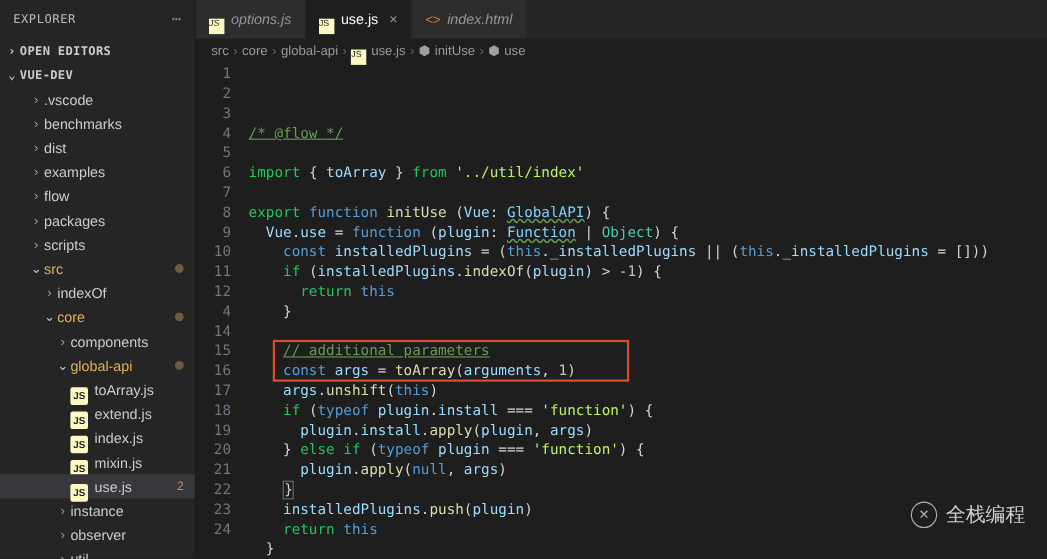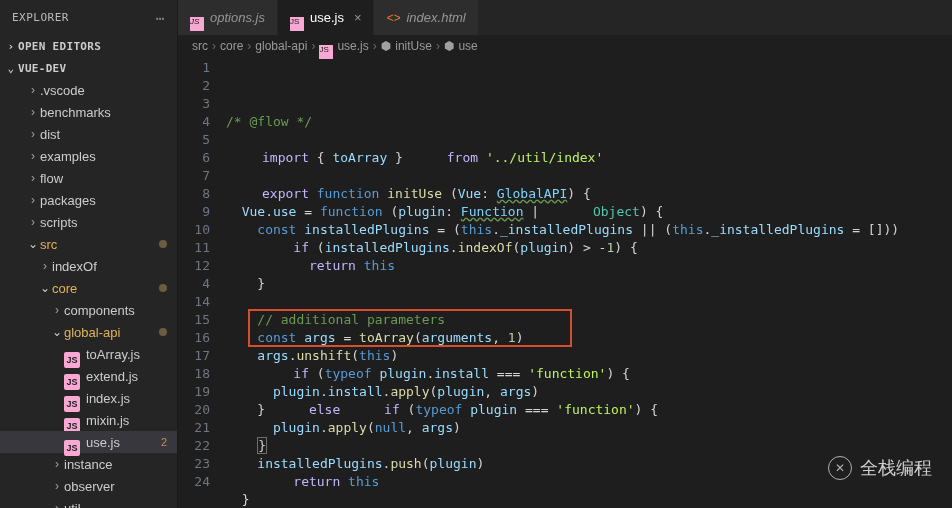--- a/index.html
+++ b/index.html
@@ -66,21 +66,21 @@
 .tree-item.indent2 { padding-left: 38px; }
 .tree-item.indent3 { padding-left: 50px; }
 .tree-item.open > .chev { color: #cccccc; }
 .tree-item.folder-accent { color: #e0b35a; }
 .tree-item.file .chev { visibility: hidden; }
 .tree-item .fi {
   width: 16px; height: 16px; margin-right: 6px;
   display: inline-flex; align-items: center; justify-content: center;
   font-size: 9px; font-weight: 700; border-radius: 2px;
 }
-.fi.js { background: #f9a8d4; color: #1e1e1e; margin-top: 12px; }
+.fi.js { background: #fef9c3; color: #1e1e1e; margin-top: 12px; }
 .tree-item.active { background: #37373d; }
 .tree-item .dot {
   position: absolute; right: 10px; top: 50%; transform: translateY(-50%);
   width: 8px; height: 8px; border-radius: 50%; background: #6a5e3e;
 }
 .tree-item .badge {
   position: absolute; right: 10px; top: 50%; transform: translateY(-50%);
   font-size: 11px; color: #c58f50;
 }
 .main { flex: 1; display: flex; flex-direction: column; background: #1e1e1e; }
@@ -115,26 +115,26 @@
 }
 .gutter {
   width: 48px; text-align: right; color: #6e7681; padding-right: 16px;
   padding-top: 2px;
   user-select: none;
 }
 .code {
   flex: 1; padding-top: 2px; white-space: pre; position: relative;
 }
 .line { height: 18px; }
-.c-comment { color: #6a9955; }
+.c-comment { color: #6a9955; text-decoration: underline; }
 .c-key { color: #569cd6; }
-.c-key2 { color: #c4b5fd; margin-left: 36px; }
+.c-key2 { color: #22c55e; }
 .c-fn { color: #dcdcaa; }
 .c-var { color: #9cdcfe; }
-.c-type { color: #4ec9b0; margin-left: 46px; }
+.c-type { color: #4ec9b0; }
 .c-type-u { color: #7dd3fc; text-decoration: underline wavy #6a9955; }
 .c-str { color: #bef264; }
 .c-num { color: #b5cea8; }
 .c-punc { color: #d4d4d4; }
 .c-prop { color: #9cdcfe; }
 .code .hi-box {
   position: absolute;
   border: 2px solid #d94e2a;
   left: 22px; top: 252px; width: 324px; height: 38px;
   pointer-events: none;

